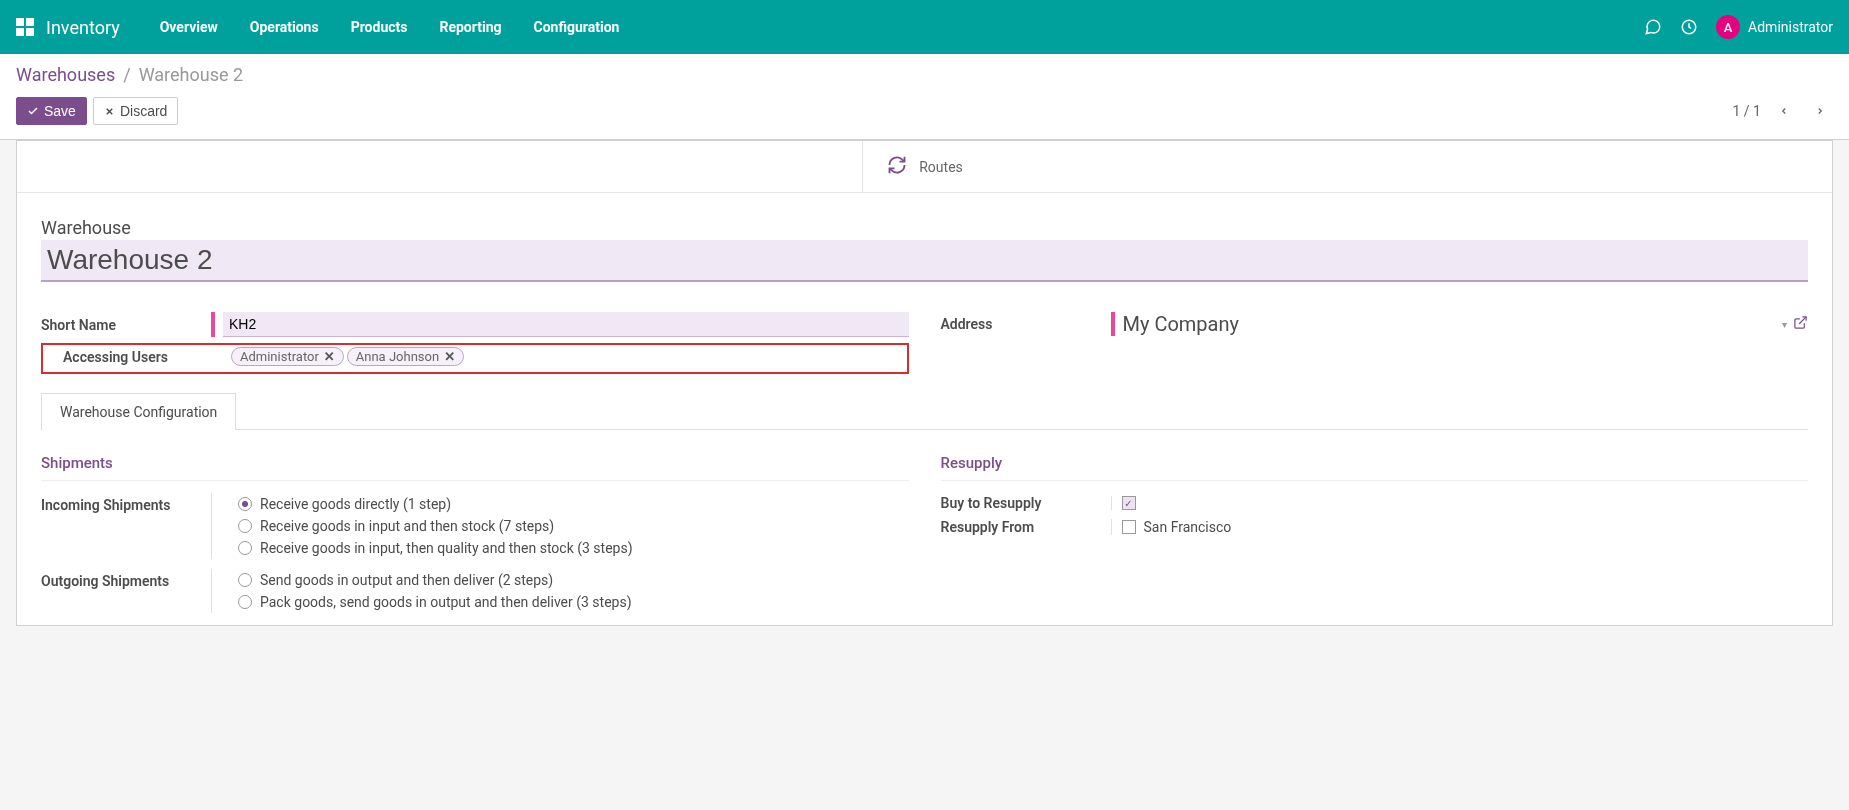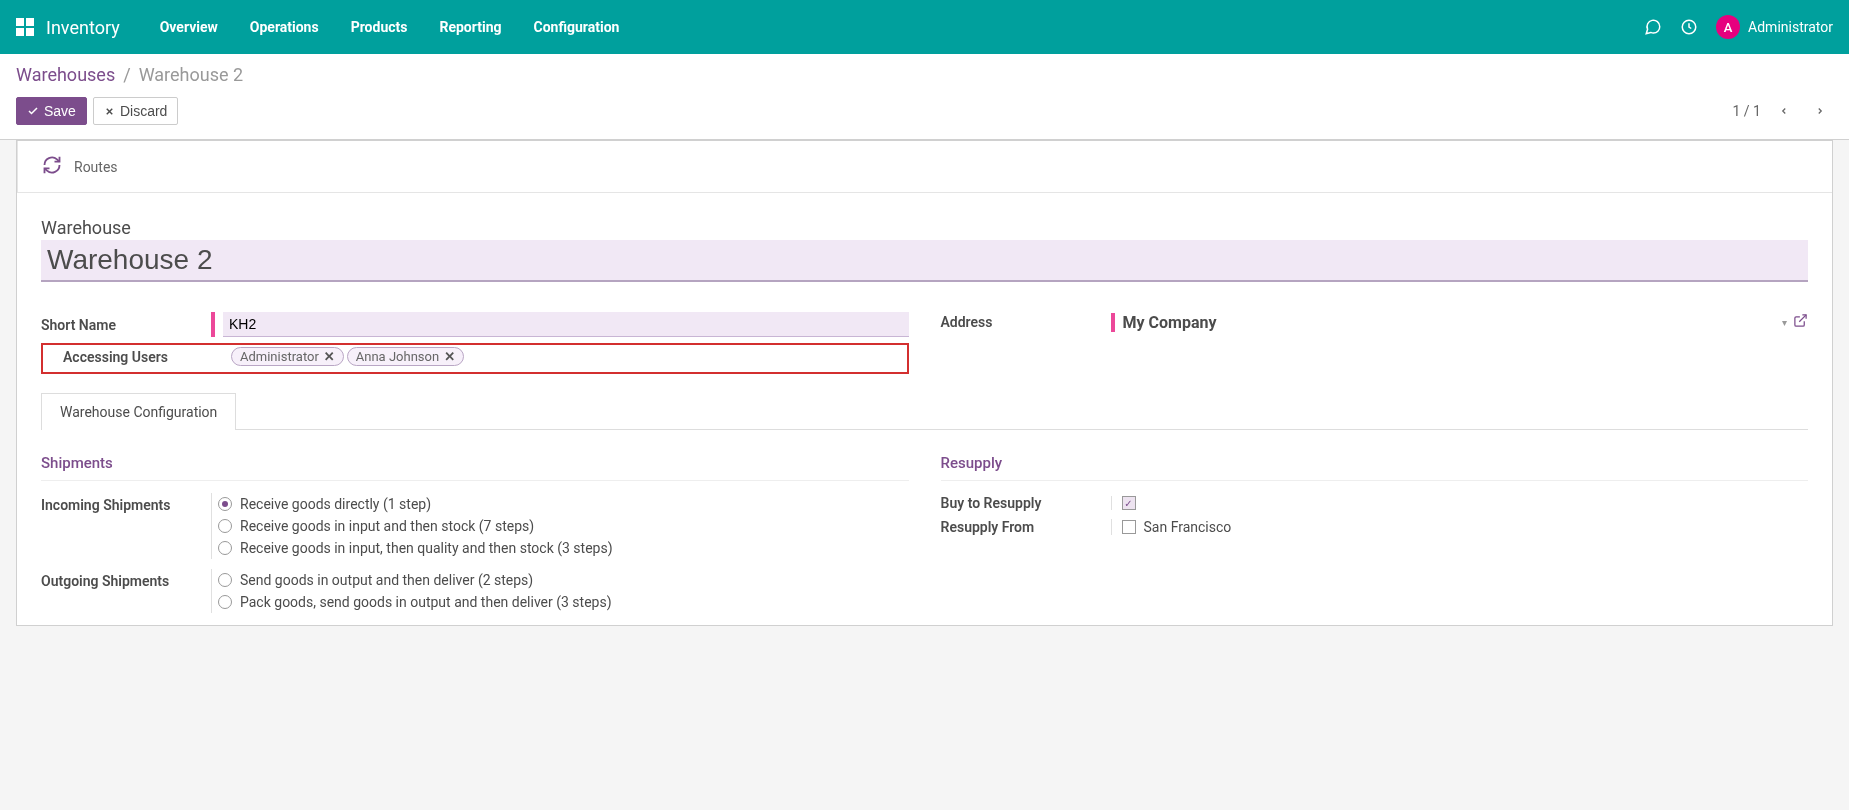--- a/index.html
+++ b/index.html
@@ -42,54 +42,54 @@
   .btn-primary { background: #7c4d8c; border-color: #7c4d8c; color: #fff; }
   .btn-secondary { background: #fff; border: 1px solid #ccc; color: #4c4c4c; }
   .btn-row { display: flex; gap: 6px; }
   .pager { display: flex; align-items: center; gap: 10px; color: #666; font-size: 14px; }
   .pager-arrow { padding: 4px 8px; cursor: pointer; color: #666; }
   .pager-arrow svg { display: block; }
 
   
   .sheet-wrapper { padding: 0 16px; }
   .sheet { background: #fff; border: 1px solid #d0d0d0; margin-top: 0; }
-  .stat-buttons { display: flex; justify-content: flex-start; border-bottom: 1px solid #e5e5e5; }
+  .stat-buttons { display: flex; justify-content: center; border-bottom: 1px solid #e5e5e5; }
   .stat-btn { display: flex; align-items: center; gap: 12px; padding: 14px 24px; border-left: 1px solid #e5e5e5; cursor: pointer; color: #666; }
   .stat-btn-icon { color: #7c4d8c; }
   .sheet-body { padding: 24px 24px 10px 24px; }
   .title-label { font-size: 18px; color: #4c4c4c; margin-bottom: 2px; }
   .title-input { width: 100%; font-size: 28px; font-weight: 400; padding: 4px 6px; border: none; border-bottom: 2px solid #b5a4c0; background: #f1e8f5; outline: none; color: #4c4c4c; margin-bottom: 24px; }
   
   .form-grid { display: flex; gap: 32px; }
   .form-col { flex: 1; }
   .form-row { display: flex; align-items: center; padding: 6px 0; min-height: 32px; }
   .form-label { width: 170px; font-weight: 600; color: #4c4c4c; font-size: 14px; flex-shrink: 0; }
   .form-field { flex: 1; position: relative; border-left: 4px solid #ec4899; padding-left: 8px; }
   .text-input { width: 100%; padding: 4px 6px; border: none; border-bottom: 1px solid #c8b5d4; background: #f1e8f5; font-size: 14px; outline: none; }
   .m2o-field { display: flex; align-items: center; gap: 6px; }
-  .m2o-value { flex: 1; font-size: 16px; color: #4c4c4c; font-weight: bold; }
+  .m2o-value { flex: 1; font-size: 20px; color: #4c4c4c; }
   .m2o-caret { color: #999; font-size: 10px; }
   .external-link-icon { color: #7c4d8c; cursor: pointer; }
 
   
   .highlight-box { border: 2px solid #d32f2f; padding: 2px 4px 6px 16px; display: flex; align-items: center; }
   .tags-field { display: flex; align-items: center; flex-wrap: wrap; gap: 3px; flex: 1; padding-left: 4px; }
   .tag { display: inline-flex; align-items: center; gap: 5px; border: 1px solid #b9a6c5; border-radius: 12px; padding: 1px 8px; font-size: 13px; color: #666; background: #f7f0fa; }
   .tag-x { cursor: pointer; font-weight: bold; color: #555; }
 
   
   .tabs { display: flex; border-bottom: 1px solid #ddd; margin-top: 18px; }
   .tab { padding: 10px 18px; border: 1px solid #ddd; border-bottom: none; background: #fff; cursor: pointer; font-size: 14px; color: #4c4c4c; position: relative; top: 1px; }
 
   .tab-content { padding: 24px 0 0 0; }
   .groups { display: flex; gap: 32px; }
   .group { flex: 1; }
   .group-title { color: #7c4d8c; font-size: 15px; font-weight: 500; padding-bottom: 8px; border-bottom: 1px solid #eee; margin-bottom: 10px; }
   .radio-row { display: flex; align-items: flex-start; padding: 2px 0; min-height: 28px; }
-  .radio-list { flex: 1; border-left: 1px solid #e0e0e0; padding-left: 6px; }
+  .radio-list { flex: 1; border-left: 1px solid #e0e0e0; padding-left: 26px; }
   .radio-opt { display: flex; align-items: center; gap: 8px; padding: 3px 0; font-size: 14px; }
   .radio-dot { width: 14px; height: 14px; border: 1px solid #999; border-radius: 50%; display: inline-flex; align-items: center; justify-content: center; flex-shrink: 0; }
   .radio-dot.checked::after { content: ""; width: 6px; height: 6px; border-radius: 50%; background: #7c4d8c; display: block; }
   .checkbox { width: 14px; height: 14px; border: 1px solid #999; display: inline-flex; align-items: center; justify-content: center; font-size: 10px; color: #7c4d8c; flex-shrink: 0; }
   .checkbox.checked { background: #ede3f0; }
   .sub-row { display: flex; align-items: center; padding: 4px 0; }
   .sub-label { width: 170px; font-weight: 600; font-size: 14px; flex-shrink: 0; }
   .sub-value { flex: 1; display: flex; align-items: center; gap: 8px; border-left: 1px solid #e0e0e0; padding-left: 10px; }
 </style>
 </head>

